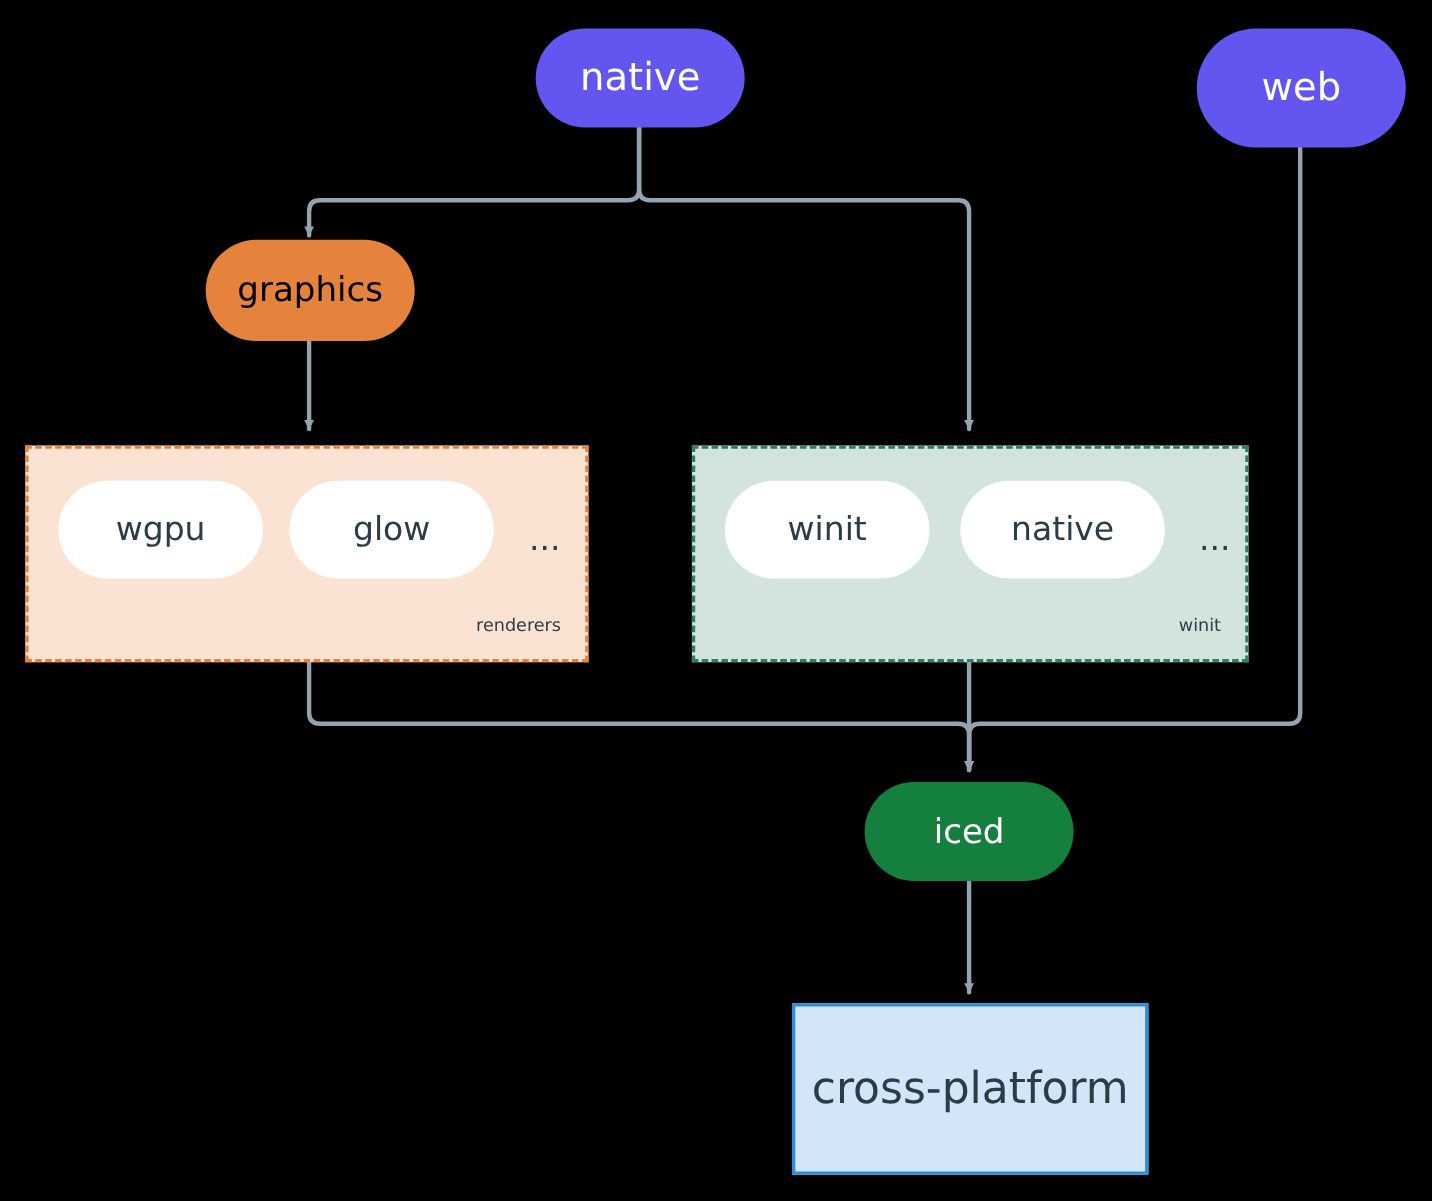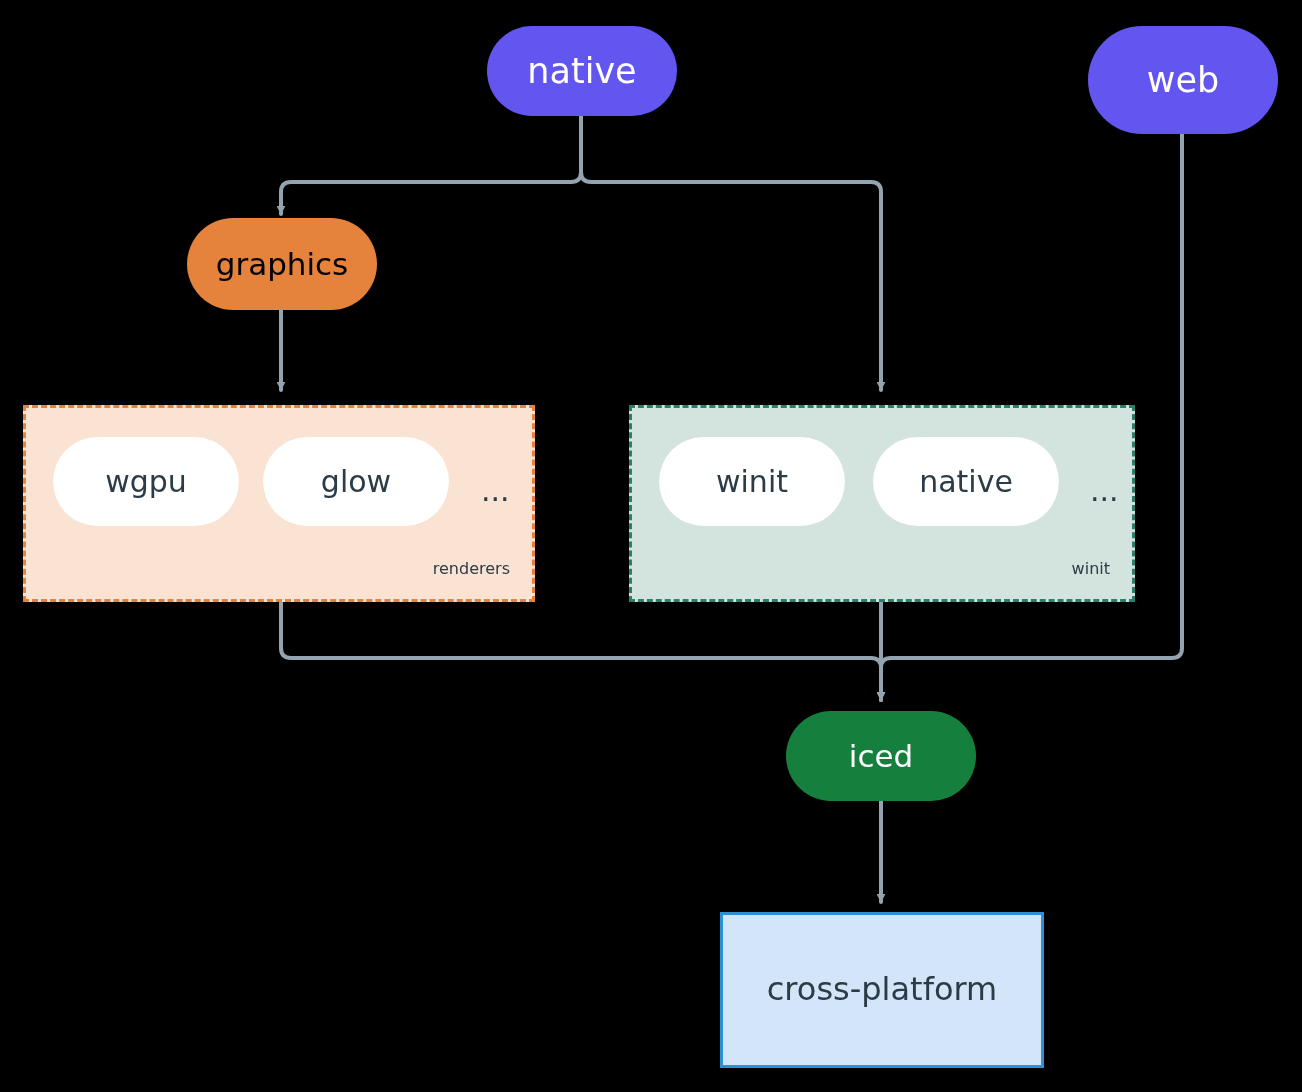--- a/index.html
+++ b/index.html
@@ -88,21 +88,21 @@
   .app-box {
     position: absolute;
     box-sizing: border-box;
     background: #d3e5f8;
     border: 3px solid #2d8fd5;
     display: flex;
     align-items: center;
     justify-content: center;
     text-align: center;
     color: #2c3c47;
-    font-size: 32px;
+    font-size: 40px;
     line-height: 1.62;
   }
 </style>
 </head>
 <body>
 
 <div id="canvas">
 
   <svg class="edges" viewBox="0 0 1302 1092">
     <defs>

